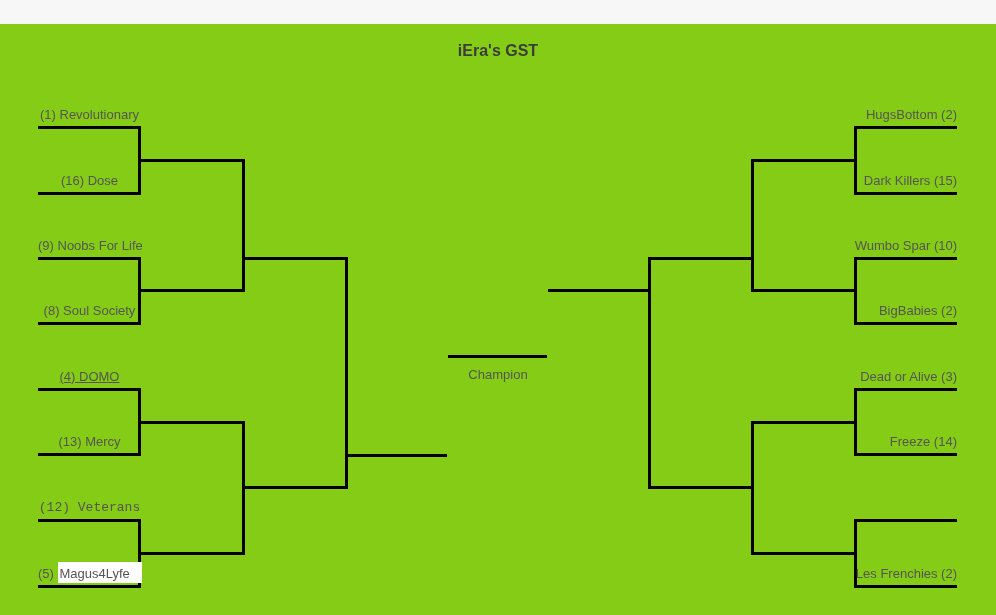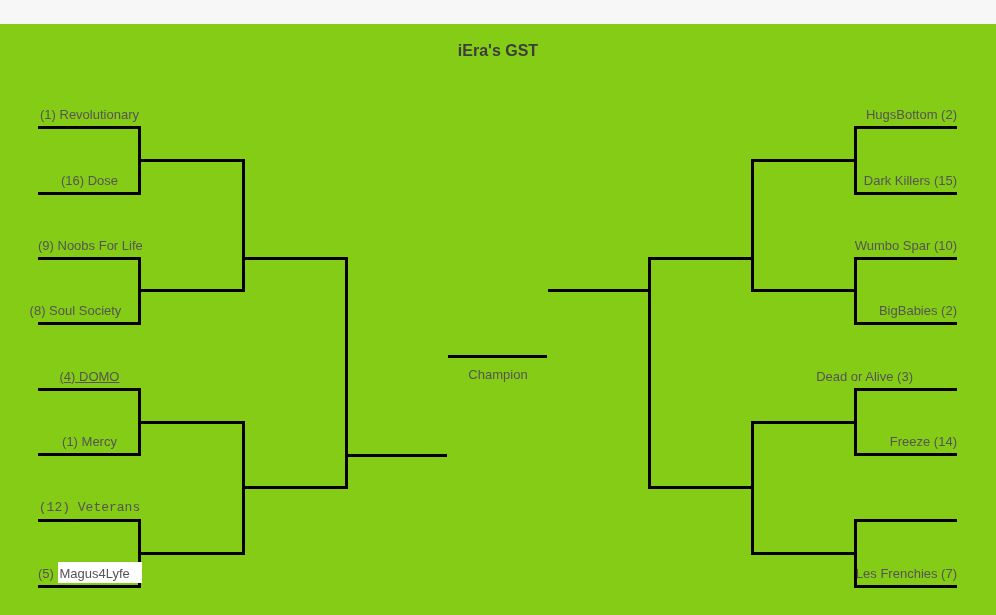--- a/index.html
+++ b/index.html
@@ -105,25 +105,25 @@
     <div class="vline" style="left: 854px; top: 494.5px; width: 3px; height: 69px;"></div>
     <div class="vline" style="left: 242px; top: 134.5px; width: 3px; height: 133px;"></div>
     <div class="vline" style="left: 242px; top: 396.5px; width: 3px; height: 134px;"></div>
     <div class="vline" style="left: 751px; top: 134.5px; width: 3px; height: 133px;"></div>
     <div class="vline" style="left: 751px; top: 396.5px; width: 3px; height: 134px;"></div>
     <div class="vline" style="left: 345px; top: 232.5px; width: 3px; height: 232px;"></div>
     <div class="vline" style="left: 648px; top: 232.5px; width: 3px; height: 232px;"></div>
     <div class="team-label left" style="left: 38px; bottom: 517px;">(1) Revolutionary</div>
     <div class="team-label left" style="left: 38px; bottom: 451px;">(16) Dose</div>
     <div class="team-label left" style="left: 38px; bottom: 386px;">(9) Noobs For Life</div>
-    <div class="team-label left" style="left: 24px; bottom: 321px;">(8) Soul Society</div>
+    <div class="team-label left" style="left: 38px; bottom: 321px;">(8) Soul Society</div>
     <div class="team-label left" style="left: 38px; bottom: 255px; text-decoration: underline;">(4) DOMO</div>
-    <div class="team-label left" style="left: 38px; bottom: 190px;">(1) Mercy</div>
+    <div class="team-label left" style="left: 38px; bottom: 190px;">(13) Mercy</div>
     <div class="team-label left" style="left: 38px; bottom: 124px; font-family: Liberation Mono, monospace;">(12) Veterans</div>
     <div class="team-label left" style="left: 38px; bottom: 58px;">(5) <span class="hl-name">Magus4Lyfe</span></div>
     <div class="team-label right" style="left: 854px; bottom: 517px;">HugsBottom (2)</div>
     <div class="team-label right" style="left: 854px; bottom: 451px;">Dark Killers (15)</div>
     <div class="team-label right" style="left: 854px; bottom: 386px;">Wumbo Spar (10)</div>
     <div class="team-label right" style="left: 854px; bottom: 321px;">BigBabies (2)</div>
-    <div class="team-label right" style="left: 810px; bottom: 255px;">Dead or Alive (3)</div>
+    <div class="team-label right" style="left: 854px; bottom: 255px;">Dead or Alive (3)</div>
     <div class="team-label right" style="left: 854px; bottom: 190px;">Freeze (14)</div>
-    <div class="team-label right" style="left: 854px; bottom: 58px;">Les Frenchies (7)</div>
+    <div class="team-label right" style="left: 854px; bottom: 58px;">Les Frenchies (2)</div>
   </div>
 
 </body></html>

